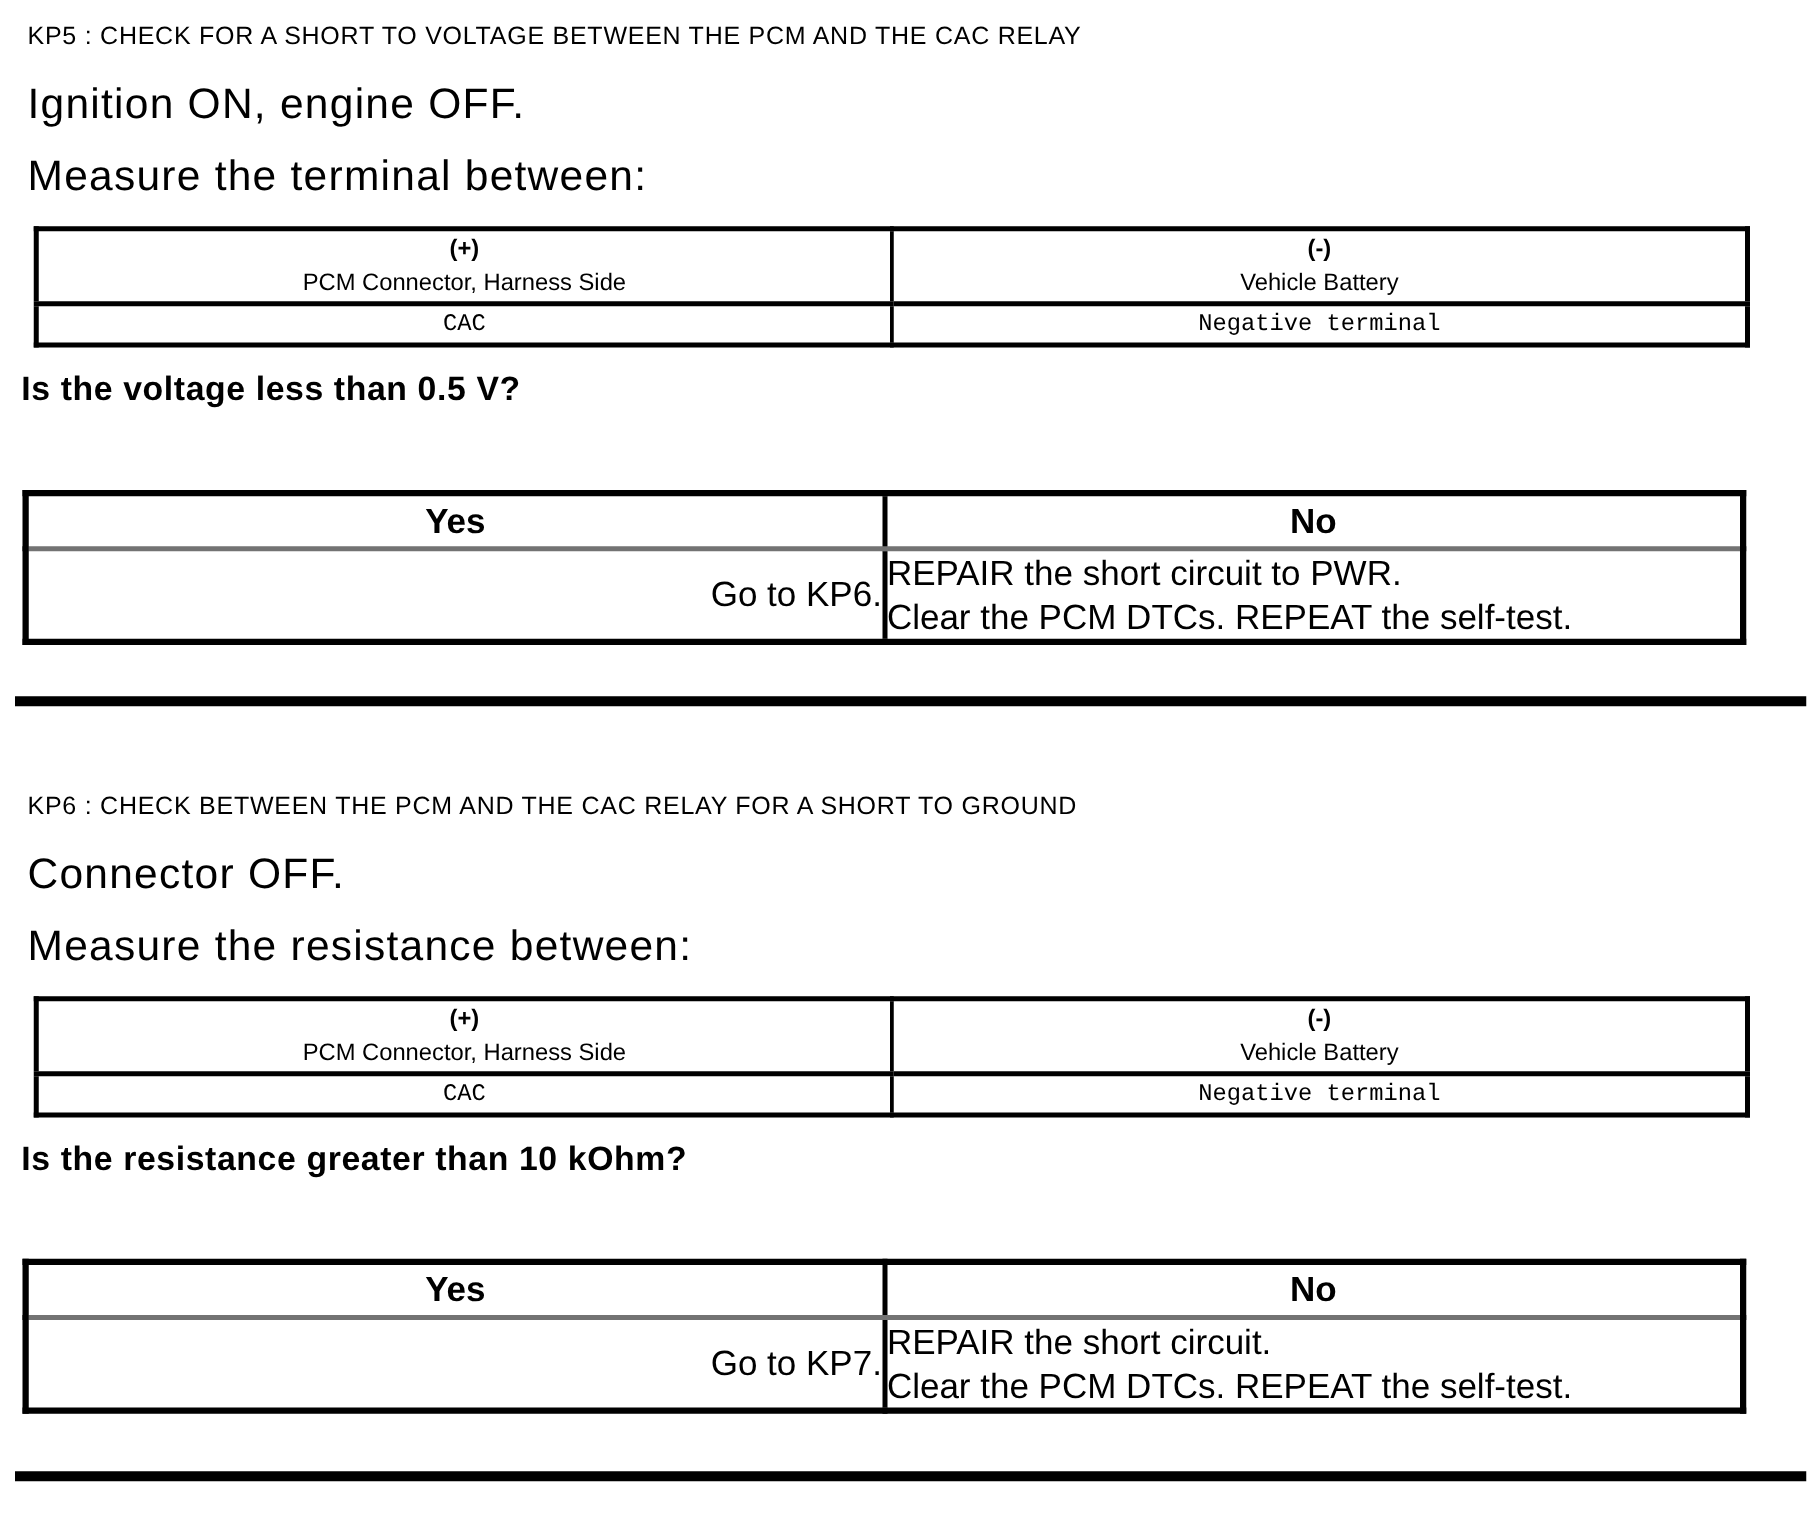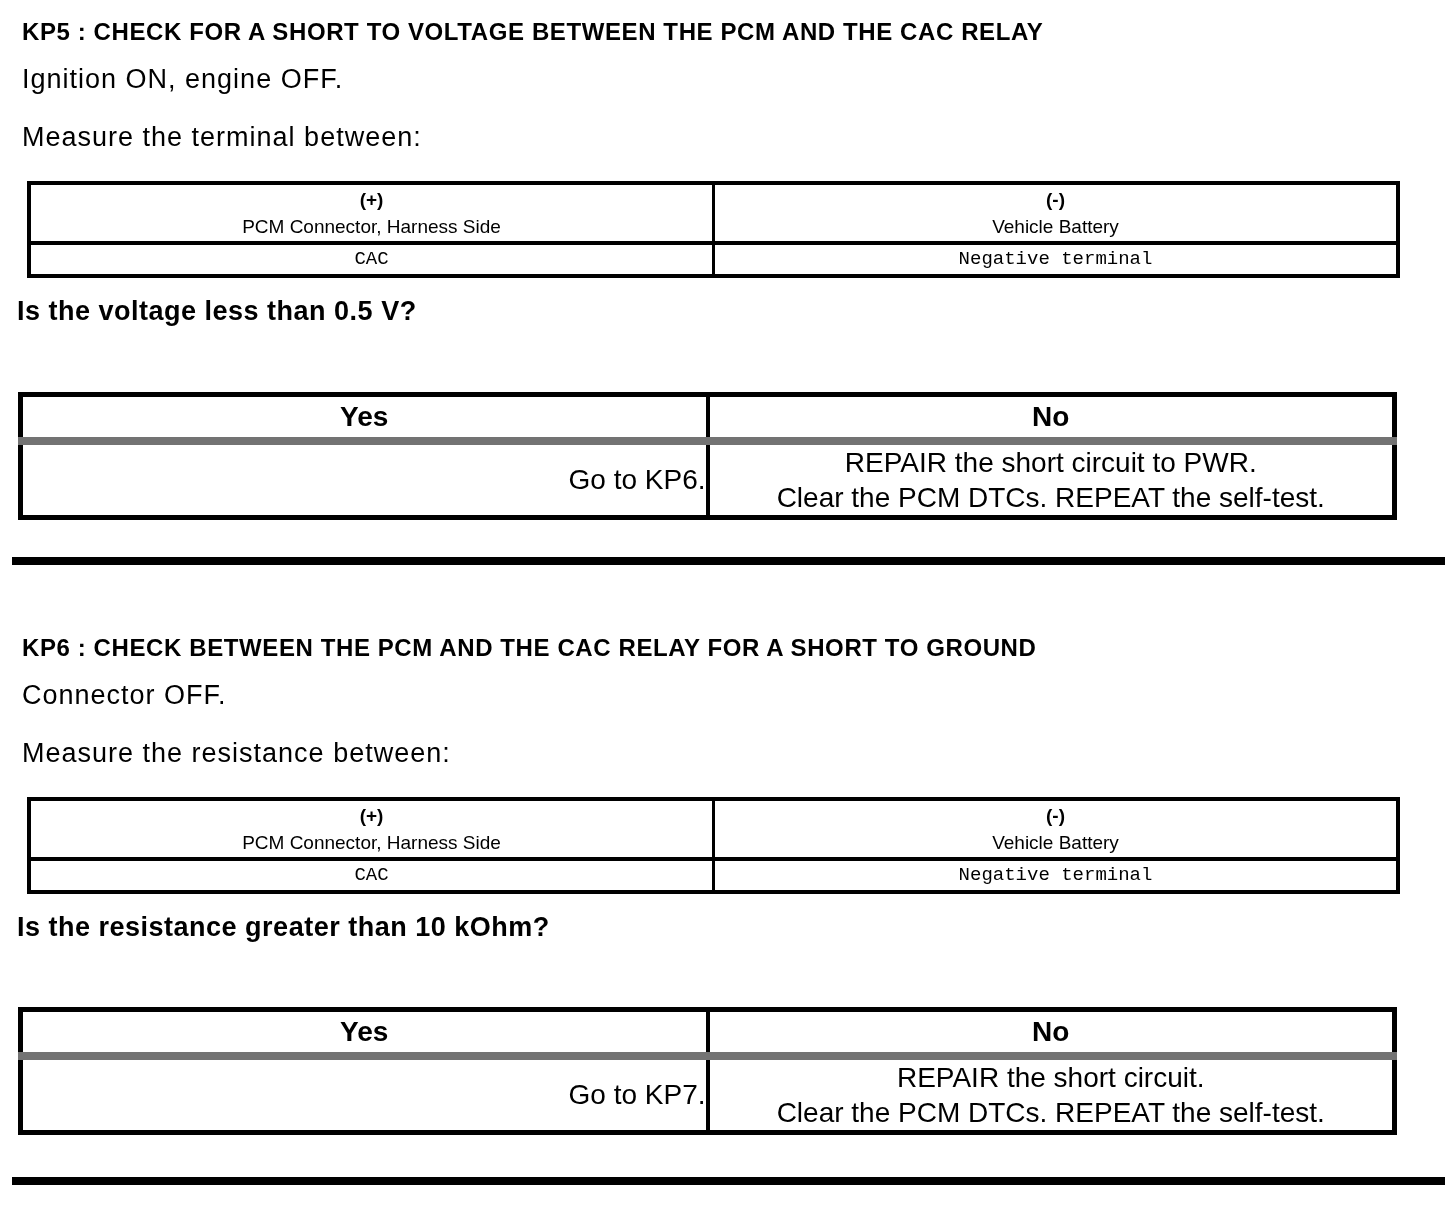--- a/index.html
+++ b/index.html
@@ -8,28 +8,28 @@
     width: 1456px;
     height: 1226px;
     background: #ffffff;
     color: #000000;
     font-family: "Liberation Sans", sans-serif;
     overflow: hidden;
   }
   .abs { position: absolute; }
 
   .step-heading {
-    font-weight: bold;
-    font-size: 24px;
+    font-weight: normal;
+    font-size: 20px;
     letter-spacing: 0.6px;
     white-space: nowrap;
     text-align: center;
   }
   .body-line {
-    font-size: 27px;
+    font-size: 34px;
     letter-spacing: 1px;
     white-space: nowrap;
   }
   .question-line {
     font-weight: bold;
     font-size: 27px;
     letter-spacing: 0.5px;
     white-space: nowrap;
   }
 
@@ -62,29 +62,29 @@
   table.dtable th, table.dtable td {
     border: 4px solid #000;
     padding: 0;
   }
   table.dtable th {
     font-size: 28px;
     font-weight: bold;
     height: 40px;
     text-align: center;
     vertical-align: middle;
-    border-bottom: 8px solid #737373;
+    border-bottom: 4px solid #737373;
   }
   table.dtable td {
     font-size: 28px;
     height: 70px;
     vertical-align: middle;
   }
   td.yes-cell { text-align: right; }
-  td.no-cell { text-align: center; padding: 2px 4px; line-height: 35px; }
+  td.no-cell { text-align: left; padding: 2px 4px; line-height: 35px; }
 
   .separator { background: #000000; height: 8px; }
 </style>
 </head>
 <body>
 
 <div class="page">
 
   <div class="abs step-heading" style="left:22px; top:18px;">KP5 : CHECK FOR A SHORT TO VOLTAGE BETWEEN THE PCM AND THE CAC RELAY</div>
 

